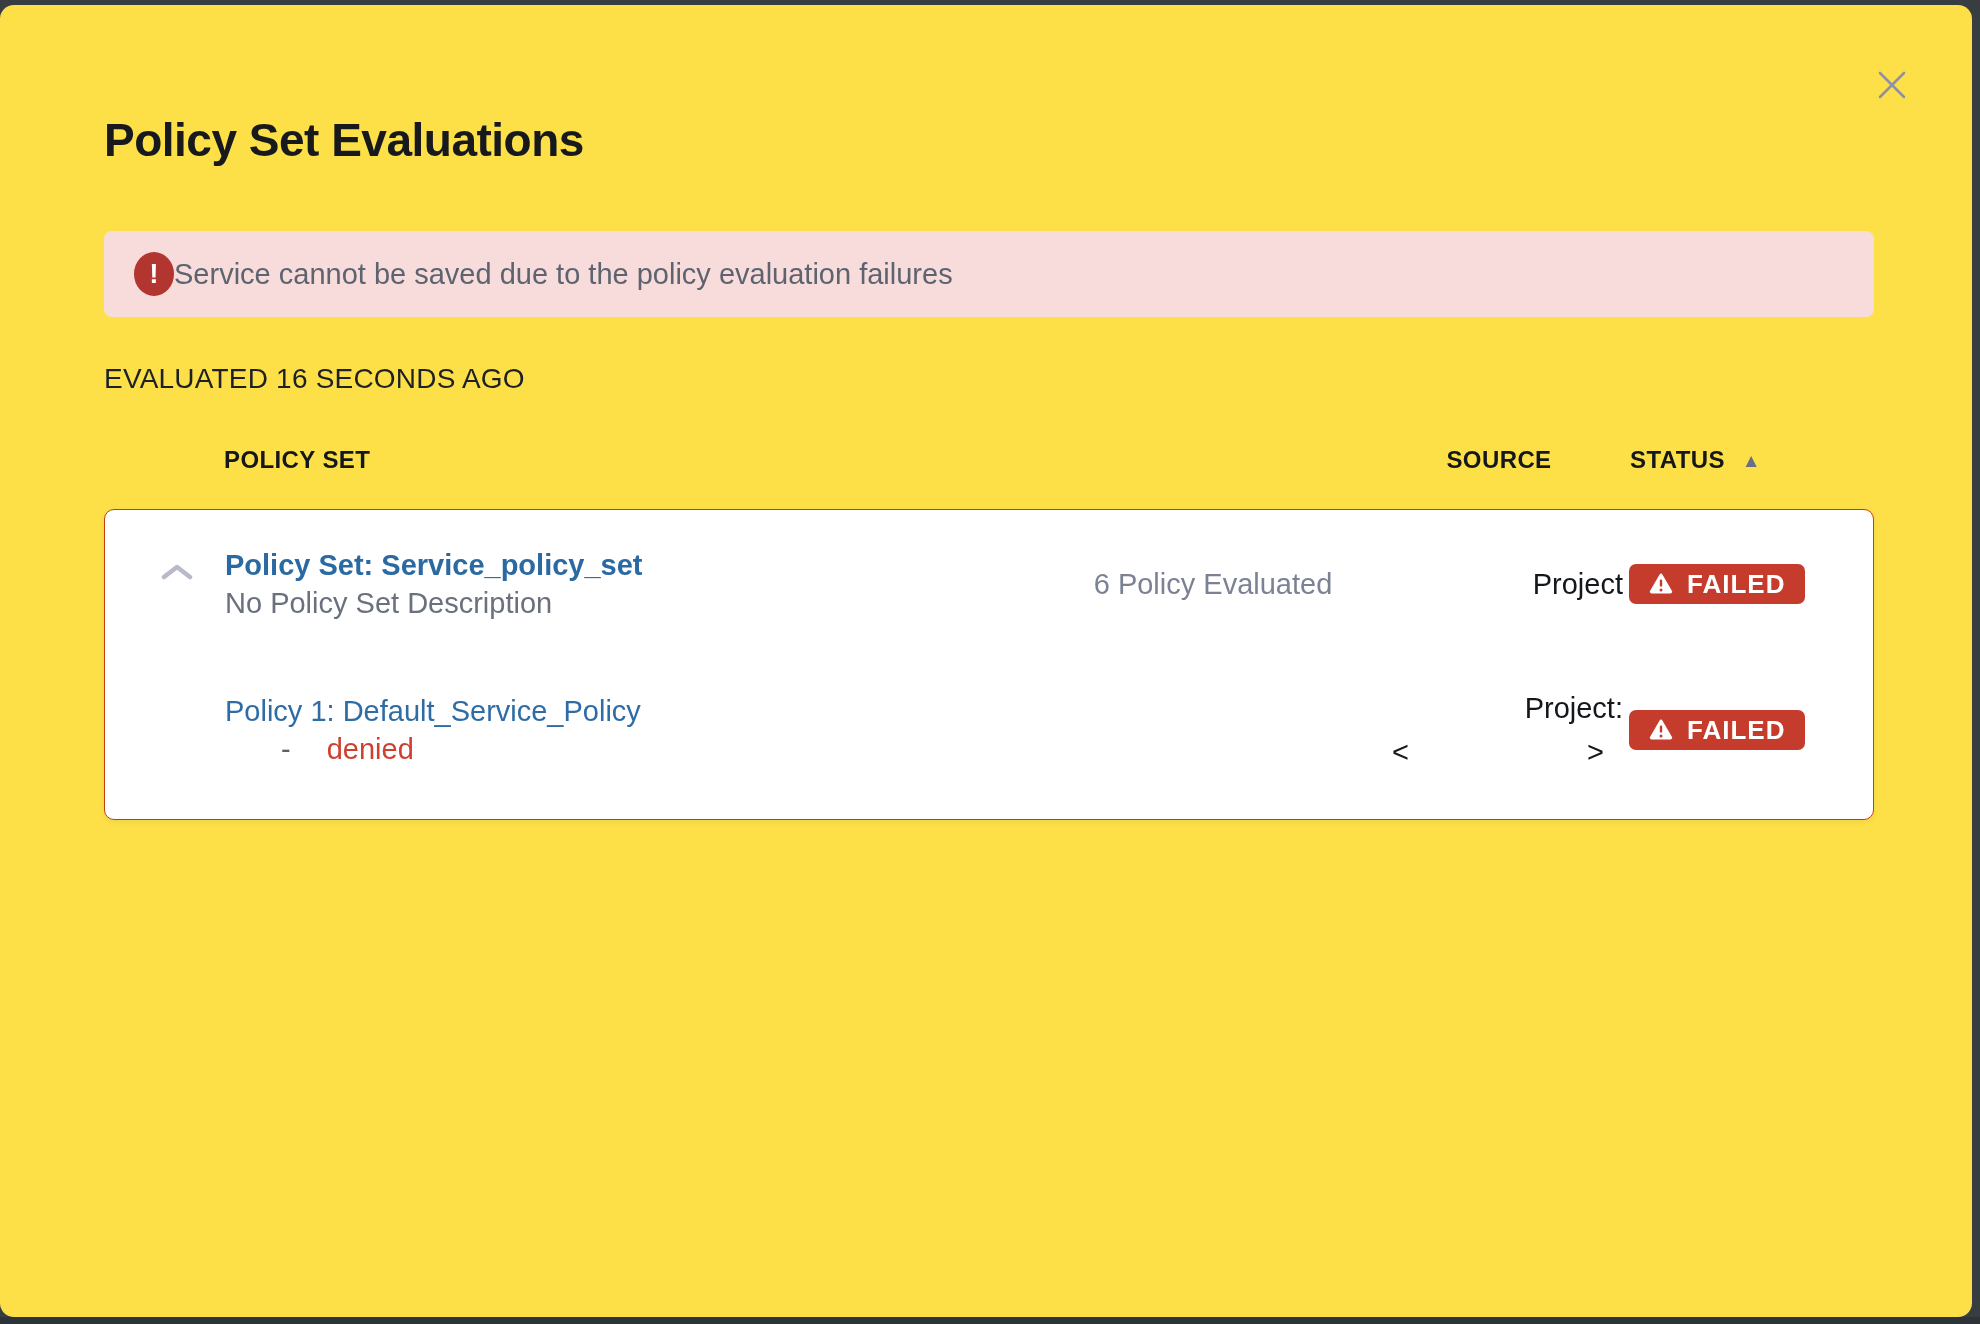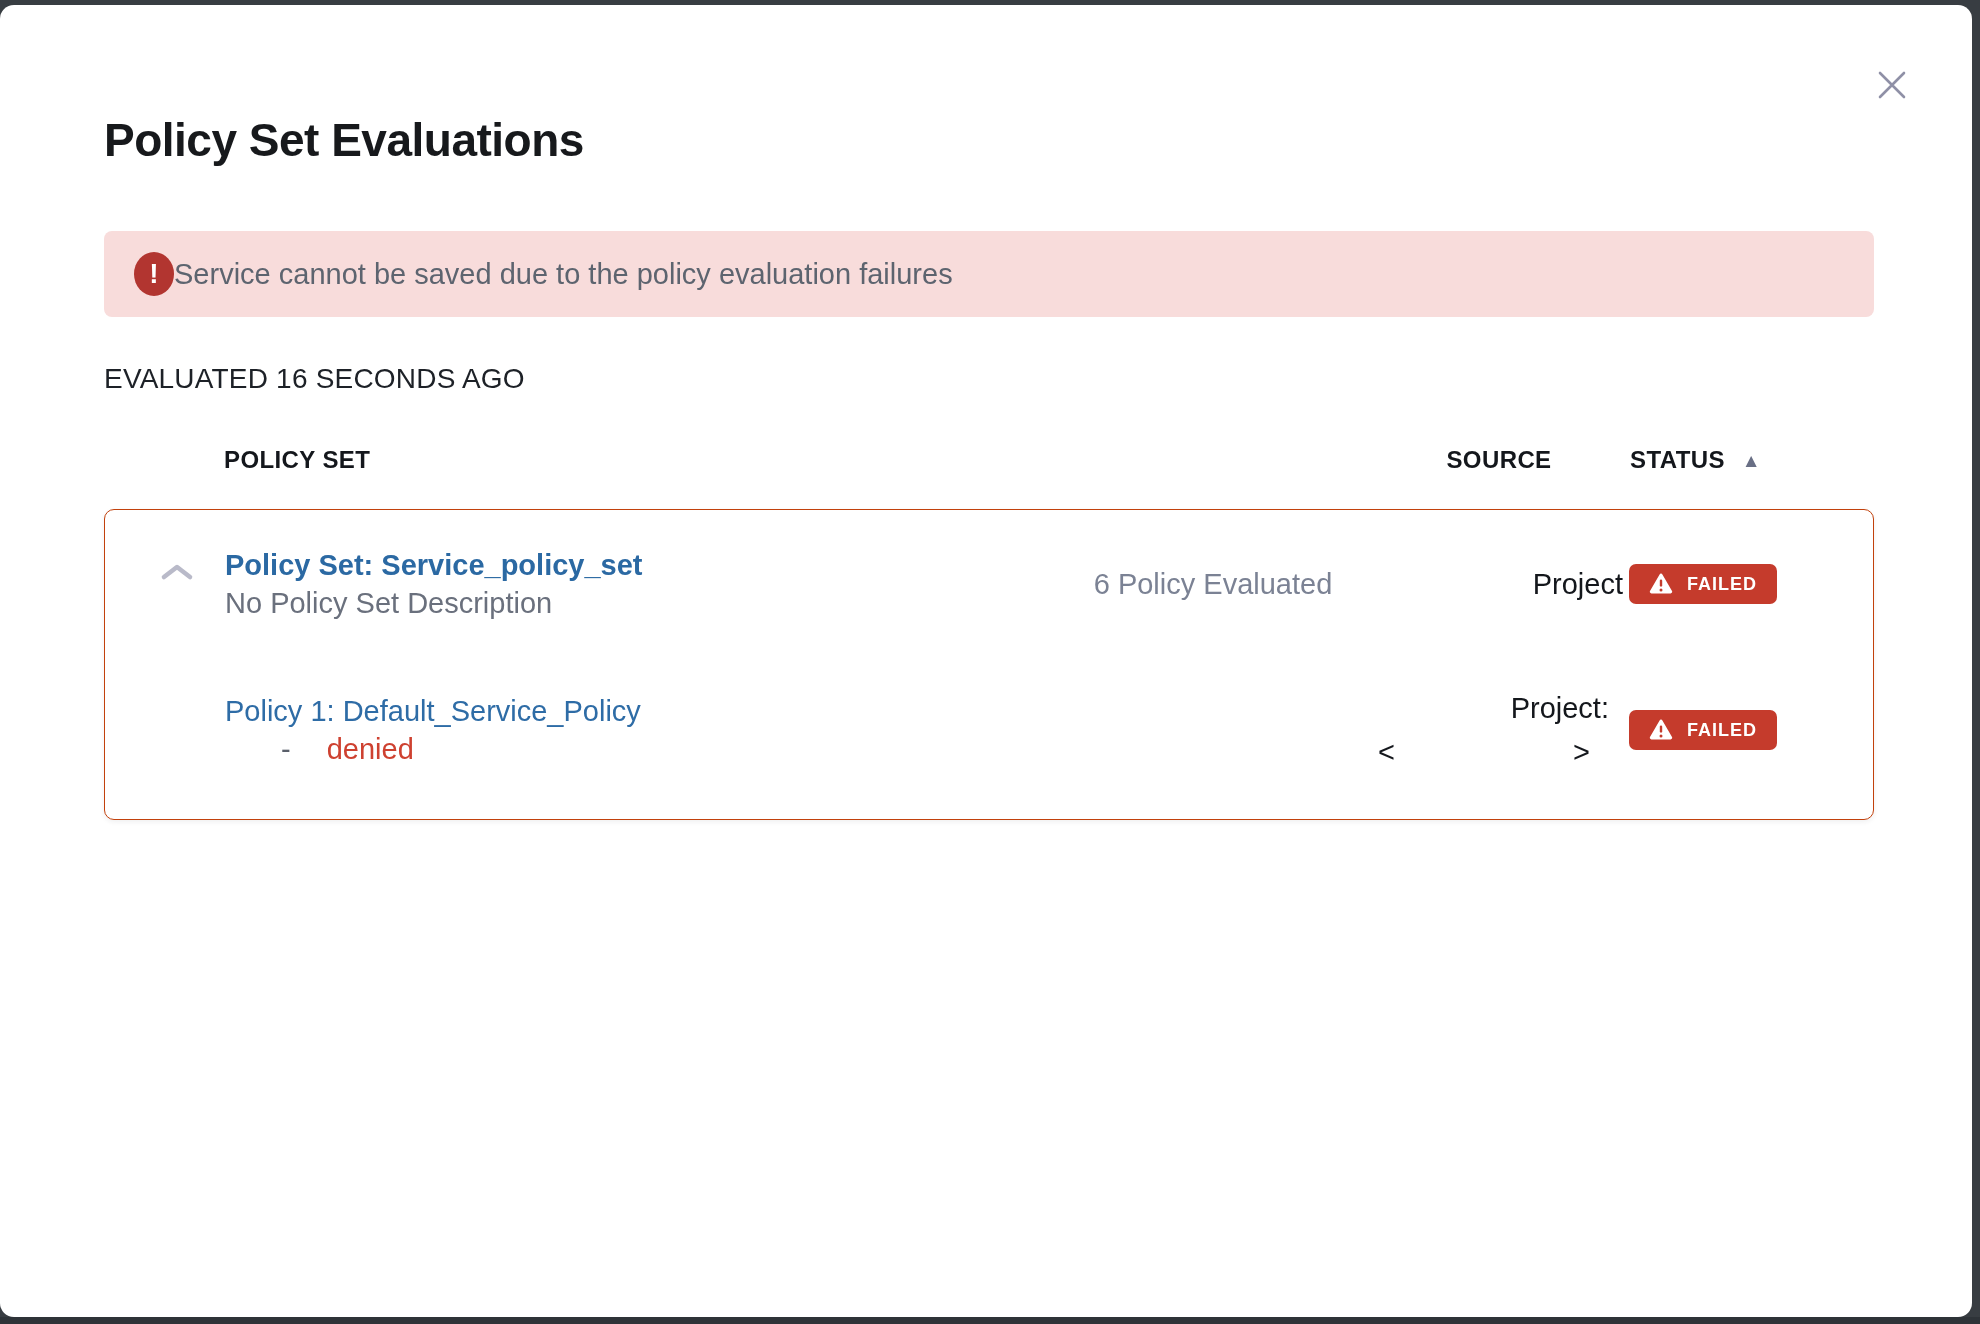--- a/index.html
+++ b/index.html
@@ -5,21 +5,21 @@
   * { margin: 0; padding: 0; box-sizing: border-box; }
   html, body { width: 1980px; height: 1324px; overflow: hidden; }
   body {
     font-family: "Liberation Sans", "DejaVu Sans", sans-serif;
     background: #383d42;
   }
   .screen { position: relative; width: 1980px; height: 1324px; }
   .modal {
     position: absolute;
     left: 0; top: 5px; right: 8px; bottom: 7px;
-    background: #ffffff;
+    background: #fde047;
     border-radius: 14px;
     overflow: hidden;
   }
   .close-btn {
     position: absolute; top: 58px; right: 58px;
     width: 44px; height: 44px;
     background: transparent; border: none; cursor: pointer;
     display: flex; align-items: center; justify-content: center;
   }
   .content { padding: 0 98px 0 104px; }
@@ -67,21 +67,21 @@
   .th-status { display: flex; align-items: center; gap: 17px; padding-left: 6px; cursor: pointer; }
   .sort-glyph { font-size: 19px; color: #696f85; line-height: 1; }
   .card {
     margin-top: 33px;
     border: 1px solid #c2410c;
     border-radius: 10px;
     box-shadow: 0 2px 5px rgba(40,45,55,0.07);
     background: #ffffff;
   }
   .row1 { padding: 36px 0 24px; }
-  .row2 { padding: 40px 0 45px; gap: 14px; }
+  .row2 { padding: 40px 0 45px; }
   .cell-policy { position: relative; padding-left: 120px; }
   .chevron-btn {
     position: absolute; left: 52px; top: 12px;
     width: 40px; height: 28px;
     background: transparent; border: none; cursor: pointer;
     display: flex; align-items: center; justify-content: center;
   }
   .ps-link {
     display: inline-block;
     font-size: 29px; font-weight: 700; color: #2b69a3;
@@ -108,21 +108,21 @@
     display: flex; justify-content: space-between;
     width: 212px; margin: 0 auto;
   }
   .cell-status { padding-left: 6px; }
   .badge {
     display: inline-flex; align-items: center; gap: 14px;
     background: #c53b2c; border-radius: 7px;
     padding: 8px 20px;
   }
   .badge-label {
-    color: #ffffff; font-size: 18px; font-weight: 700;
+    color: #ffffff; font-size: 26px; font-weight: 700;
     letter-spacing: 1px; line-height: 24px;
   }
   .bottom-edge {
     position: absolute; left: 0; right: 0; bottom: 0; height: 7px;
     background: #2e3338;
   }
 </style>
 </head>
 <body>
 

